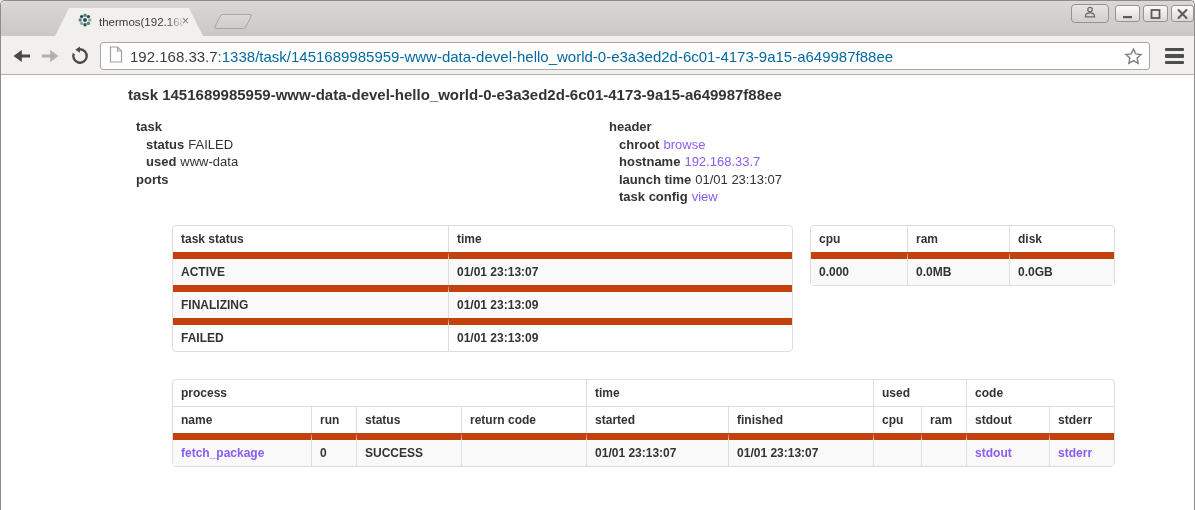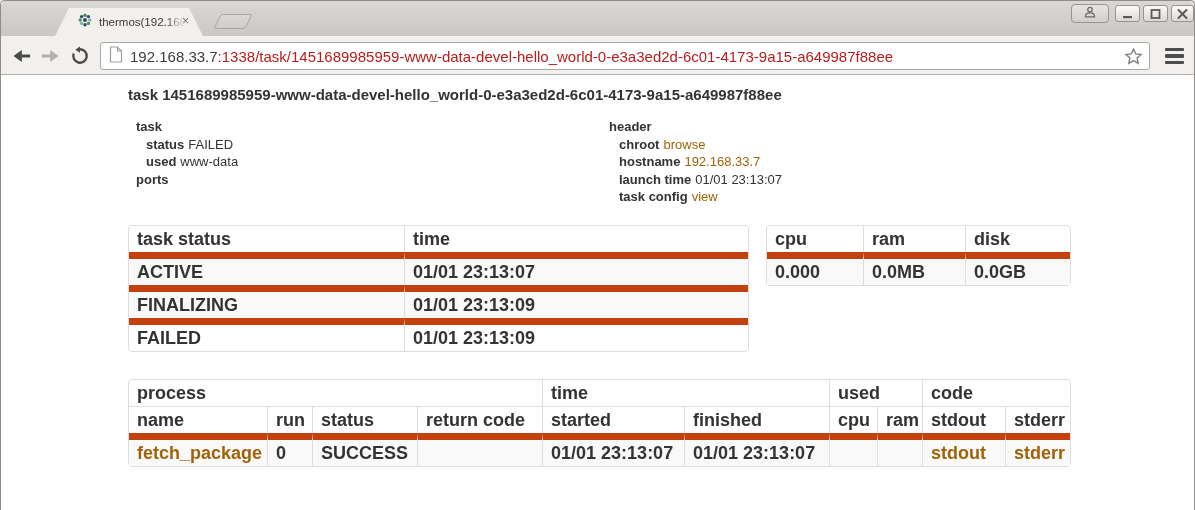--- a/index.html
+++ b/index.html
@@ -58,42 +58,42 @@
     background:#f2f0ed; border-bottom:1px solid #b2afac;
   }
   .nav-btn { position:absolute; top:8px; width:26px; height:24px; display:flex; align-items:center; justify-content:center; }
   .omnibox {
     position:absolute; left:99px; right:44px; top:6px; height:28px;
     background:#fff; border:1px solid #aaa7a4; border-radius:3px;
     display:flex; align-items:center; padding:0 30px 0 8px;
   }
   .url-text { font-size:15px; white-space:nowrap; overflow:hidden; margin-left:7px; }
   .url-host { color:#3c3c3c; }
-  .url-path { color:#b91c1c; }
+  .url-path { color:#0369a1; }
   .star-btn { position:absolute; right:6px; top:4px; }
   .menu-btn {
     position:absolute; right:7px; top:9px; width:26px; height:22px;
     display:flex; flex-direction:column; justify-content:center; gap:3px; align-items:center;
   }
   .menu-btn span { display:block; width:19px; height:3.5px; background:#4d4d4d; border-radius:1px; }
   
   .page-title {
     position:absolute; left:127px; top:85px;
     font-size:15px; font-weight:bold; color:#333; white-space:nowrap;
   }
   .info-block { position:absolute; font-size:13px; color:#333; line-height:17.5px; white-space:nowrap; }
   .info-heading { font-weight:bold; }
   .info-line { padding-left:10px; }
   .info-label { font-weight:bold; }
   .info-value { margin-left:4px; }
-  a.link { color:#a16207; text-decoration:none; cursor:pointer; }
+  a.link { color:#8b5cf6; text-decoration:none; cursor:pointer; }
   table {
     position:absolute; border-collapse:separate; border-spacing:0;
     border:1px solid #ddd; border-radius:4px;
-    font-size:18px; color:#333; table-layout:fixed; background:#fff;
+    font-size:12px; color:#333; table-layout:fixed; background:#fff;margin-left:44px;
   }
   th, td {
     padding:4px 8px; line-height:18px; text-align:left; vertical-align:top;
     border-left:1px solid #ddd; white-space:nowrap; overflow:hidden;
   }
   th:first-child, td:first-child { border-left:none; }
   tbody td { border-top:7px solid #c2410c;font-weight:bold; }
   thead tr + tr th { border-top:1px solid #ddd; }
   th { font-weight:bold; }
   tr.stripe { background:#f9f9f9; }

